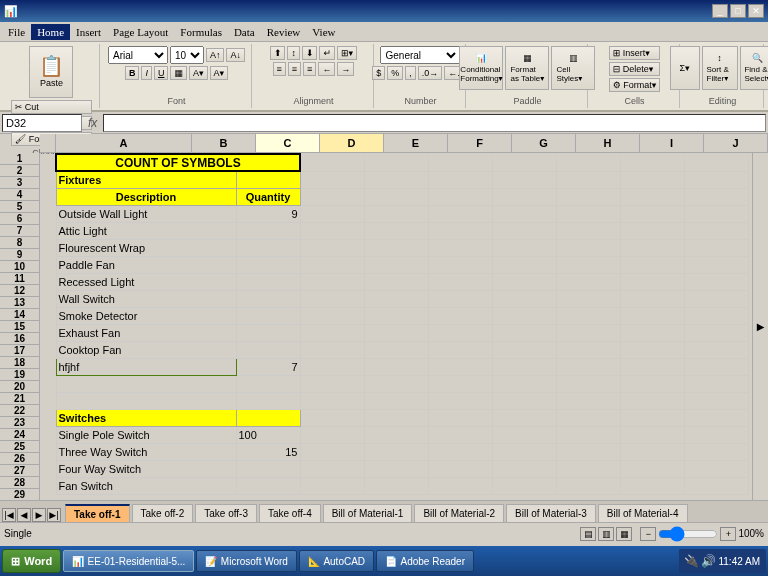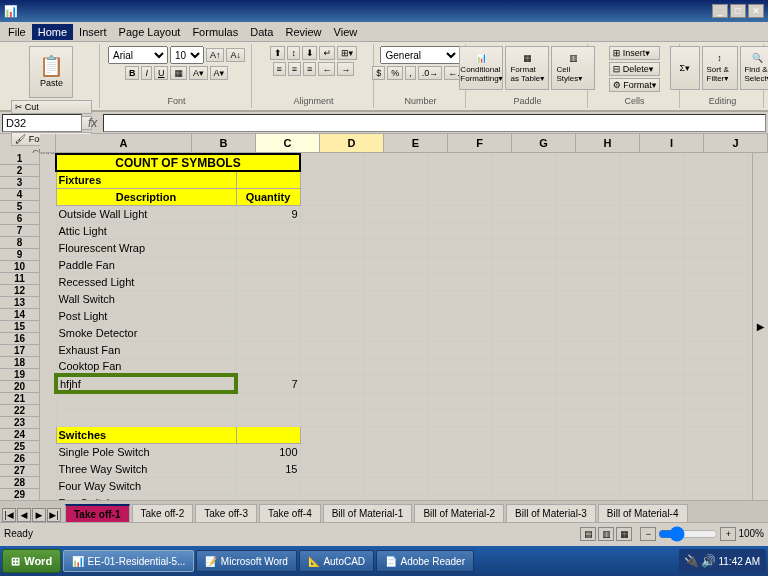--- a/index.html
+++ b/index.html
@@ -6,21 +6,21 @@
     body { font-family: Arial, sans-serif; font-size: 11px; background: #d4d0c8; overflow: hidden; width: 768px; height: 576px; }
     
     
     .title-bar { background: linear-gradient(to bottom, #0a246a, #3a6ea5); color: white; height: 22px; display: flex; align-items: center; justify-content: space-between; padding: 0 4px; font-size: 11px; }
     .title-bar-left { display: flex; align-items: center; gap: 4px; }
     .title-bar-controls { display: flex; gap: 2px; }
     .tb-btn { width: 16px; height: 14px; background: #d4d0c8; border: 1px solid #888; font-size: 9px; display: flex; align-items: center; justify-content: center; cursor: pointer; }
 
     
     .menu-bar { background: #d4d0c8; height: 20px; display: flex; align-items: center; border-bottom: 1px solid #aaa; padding: 0 2px; }
-    .menu-item { padding: 2px 6px; font-size: 11px; cursor: pointer; }
+    .menu-item { padding: 2px 6px; font-size: 11px; cursor: pointer; font-family: Liberation Serif, serif; }
 
     
     .ribbon { background: #e8e4d8; border-bottom: 2px solid #aca899; }
     .ribbon-content { display: flex; align-items: stretch; padding: 2px 4px; height: 68px; gap: 2px; }
     .ribbon-group { display: flex; flex-direction: column; align-items: center; border-right: 1px solid #bbb; padding: 2px 6px; min-width: 50px; }
     .ribbon-group-label { font-size: 9px; color: #555; margin-top: auto; padding-top: 2px; }
     .ribbon-buttons { display: flex; gap: 2px; flex-wrap: wrap; justify-content: center; }
     .ribbon-btn { background: linear-gradient(to bottom, #f0ece4, #ddd8cc); border: 1px solid #aaa; padding: 1px 4px; font-size: 10px; cursor: pointer; display: flex; align-items: center; gap: 2px; }
     .big-btn { flex-direction: column; font-size: 9px; width: 44px; height: 52px; justify-content: center; }
     .big-icon { font-size: 20px; line-height: 1; }
@@ -30,21 +30,21 @@
     .formula-bar { display: flex; align-items: center; height: 22px; background: #d4d0c8; border-bottom: 1px solid #aaa; padding: 0 2px; gap: 2px; }
     .name-box { width: 80px; height: 18px; border: 1px inset #888; font-size: 11px; padding: 0 3px; background: white; }
     .fx-label { font-size: 12px; font-style: italic; color: #555; padding: 0 4px; }
     .formula-input { flex: 1; height: 18px; border: 1px inset #888; font-size: 11px; padding: 0 3px; background: white; }
     .col-header { width: 64px; min-width: 64px; height: 18px; border-right: 1px solid #aaa; display: flex; align-items: center; justify-content: center; font-size: 11px; font-weight: bold; background: #d4d0c8; }
     .row-header { width: 40px; height: 17px; border-bottom: 1px solid #aaa; border-right: 1px solid #aaa; display: flex; align-items: center; justify-content: center; font-size: 10px; background: #d4d0c8; font-weight: bold; }
     
     table.grid { border-collapse: collapse; table-layout: fixed; }
     table.grid td { border-right: 1px solid #d0ccc4; border-bottom: 1px solid #d0ccc4; height: 17px; font-size: 11px; padding: 0 2px; white-space: nowrap; overflow: hidden; }
     .sheet-tab { padding: 2px 8px; background: #e0dcd4; border: 1px solid #aaa; border-bottom: none; font-size: 10px; cursor: pointer; margin-right: 2px; height: 18px; display: flex; align-items: center; }
-    .sheet-tab.active { background: #be185d; border-top: 2px solid #0a246a; font-weight: bold; }
+    .sheet-tab.active { background: #fdba74; border-top: 2px solid #0a246a; font-weight: bold; }
     .tab-nav { display: flex; align-items: center; gap: 1px; margin-right: 4px; }
     .tab-nav-btn { width: 14px; height: 14px; background: #d4d0c8; border: 1px solid #888; font-size: 9px; display: flex; align-items: center; justify-content: center; cursor: pointer; }
 
     
     .status-bar { background: #d4d0c8; height: 22px; display: flex; align-items: center; justify-content: space-between; padding: 0 4px; font-size: 10px; border-top: 1px solid #aaa; }
     .status-right { display: flex; align-items: center; gap: 8px; }
     .zoom-control { display: flex; align-items: center; gap: 2px; }
     .view-btns { display: flex; gap: 2px; }
     .view-btn { width: 16px; height: 14px; background: #d4d0c8; border: 1px solid #888; font-size: 9px; display: flex; align-items: center; justify-content: center; cursor: pointer; }
 
@@ -382,32 +382,20 @@
             <td style="border:1px solid #ccc;"></td>
             <td></td>
               <td></td>
               <td></td>
               <td></td>
               <td></td>
               <td></td>
               <td></td>
           </tr>
 
-          <tr>
-            <td style="width:16px;background:#d4d0c8;border:none;"></td>
-            <td style="border:1px solid #ccc;">Post Light</td>
-            <td style="border:1px solid #ccc;"></td>
-            <td></td>
-              <td></td>
-              <td></td>
-              <td></td>
-              <td></td>
-              <td></td>
-              <td></td>
-          </tr>
 
           <tr>
             <td style="width:16px;background:#d4d0c8;border:none;"></td>
             <td style="border:1px solid #ccc;">Smoke Detector</td>
             <td style="border:1px solid #ccc;"></td>
             <td></td>
               <td></td>
               <td></td>
               <td></td>
               <td></td>
@@ -436,21 +424,21 @@
               <td></td>
               <td></td>
               <td></td>
               <td></td>
               <td></td>
               <td></td>
           </tr>
 
           <tr>
             <td style="width:16px;background:#d4d0c8;border:none;"></td>
-            <td style="border:4px solid #4d7c0f;">hfjhf</td>
+            <td style="border:1px solid #4d7c0f;">hfjhf</td>
             <td style="border:1px solid #ccc;text-align:right;">7</td>
             <td></td>
               <td></td>
               <td></td>
               <td></td>
               <td></td>
               <td></td>
               <td></td>
           </tr>
 
@@ -489,21 +477,21 @@
               <td></td>
               <td></td>
               <td></td>
               <td></td>
               <td></td>
           </tr>
 
           <tr>
             <td style="width:16px;background:#d4d0c8;border:none;"></td>
             <td style="border:1px solid #ccc;">Single Pole Switch</td>
-            <td style="border:1px solid #ccc;text-align:right;margin-top:44px;">100</td>
+            <td style="border:1px solid #ccc;text-align:left;margin-top:44px;">100</td>
             <td></td>
               <td></td>
               <td></td>
               <td></td>
               <td></td>
               <td></td>
               <td></td>
           </tr>
 
           <tr>
@@ -564,21 +552,21 @@
   <div class="sheet-tab">Take off-2</div>
   <div class="sheet-tab">Take off-3</div>
   <div class="sheet-tab">Take off-4</div>
   <div class="sheet-tab">Bill of Material-1</div>
   <div class="sheet-tab">Bill of Material-2</div>
   <div class="sheet-tab">Bill of Material-3</div>
   <div class="sheet-tab">Bill of Material-4</div>
 </div>
 
 <div class="status-bar">
-  <span>Ready</span>
+  <span>Single</span>
   <div class="status-right">
     <div class="view-btns">
       <div class="view-btn">▤</div>
       <div class="view-btn">▥</div>
       <div class="view-btn">▦</div>
     </div>
     <div class="zoom-control">
       <div class="view-btn">−</div>
       <input type="range" min="10" max="400" value="100" style="width: 60px;">
       <div class="view-btn">+</div>

